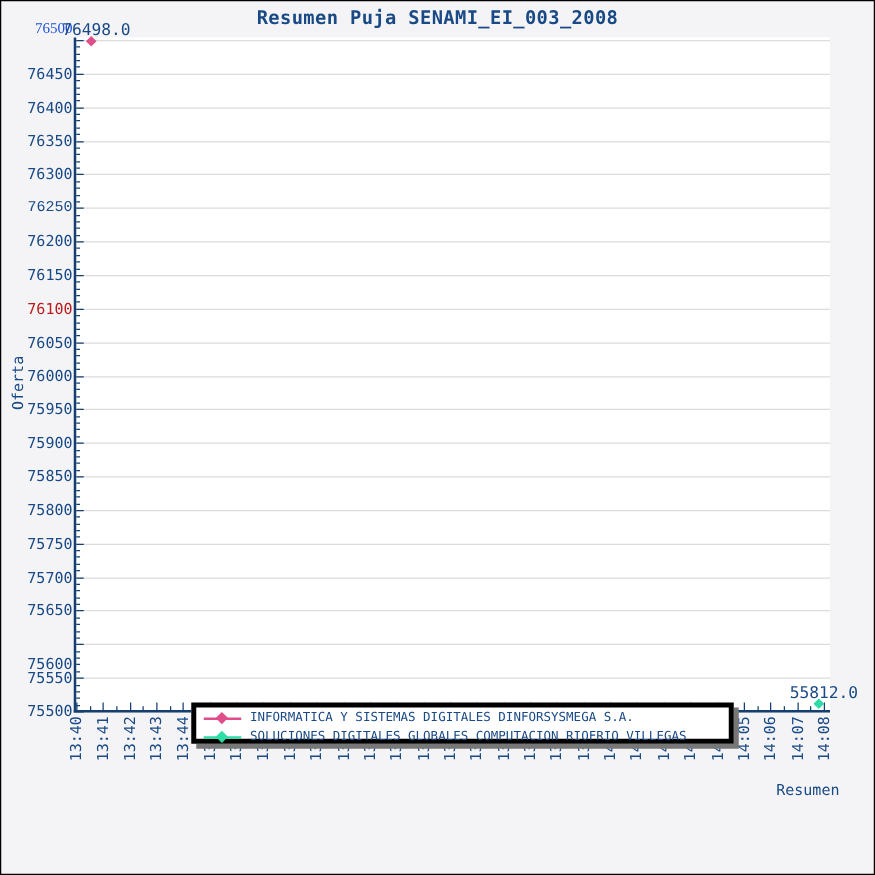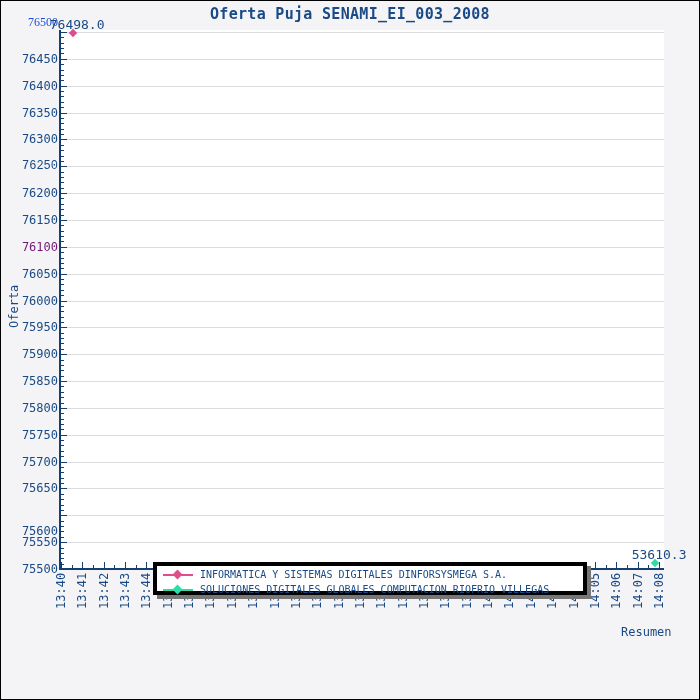--- a/index.html
+++ b/index.html
@@ -39,21 +39,21 @@
   .legend-row { display:flex; align-items:center; height:15px; padding-left:6px; }
   .legend-marker { position:relative; width:30px; height:9px; margin-right:7px; flex:0 0 30px; }
   .legend-line { position:absolute; left:0; top:4px; width:30px; height:2px; }
   .legend-diamond { position:absolute; left:11px; top:1px; width:7px; height:7px; transform:rotate(45deg); }
   .legend-label { font-size:10px; line-height:15px; white-space:nowrap; }
 </style>
 </head>
 <body>
 
 <div class="canvas" id="canvas" style="background: rgb(244, 244, 246);">
-  <div class="title" style="color: rgb(26, 74, 133);">Oferta Puja SENAMI_EI_003_2008</div>
+  <div class="title" style="color: rgb(26, 74, 133);">Resumen Puja SENAMI_EI_003_2008</div>
   <div class="plot-area" style="background: rgb(255, 255, 255);"></div>
   <div class="axis-title-y" style="color: rgb(26, 74, 133);">Oferta</div>
   <div class="axis-title-x" style="color: rgb(26, 74, 133);">Resumen</div>
   <div class="legend" id="legend" style="background: rgb(255, 255, 255); border-color: rgb(0, 0, 0); box-shadow: rgb(119, 119, 119) 4px 4px 0px;">
       <div class="legend-row">
         <div class="legend-marker">
           <div class="legend-line" style="background: rgb(223, 77, 138);"></div>
           <div class="legend-diamond" style="background: rgb(223, 77, 138);"></div>
         </div>
         <div class="legend-label" style="color: rgb(26, 74, 133);">INFORMATICA Y SISTEMAS DIGITALES DINFORSYSMEGA S.A.</div>
@@ -99,21 +99,21 @@
     <div class="y-tick-label" style="top: 104.55px; color: rgb(26, 74, 133);">76350</div>
     <div class="tick" style="left: 60px; top: 138.4px; width: 6px; height: 1px; background: rgb(21, 63, 112);"></div>
     <div class="y-tick-label" style="top: 131.4px; color: rgb(26, 74, 133);">76300</div>
     <div class="tick" style="left: 60px; top: 165.25px; width: 6px; height: 1px; background: rgb(21, 63, 112);"></div>
     <div class="y-tick-label" style="top: 158.25px; color: rgb(26, 74, 133); font-family: Liberation Mono, monospace;">76250</div>
     <div class="tick" style="left: 60px; top: 192.1px; width: 6px; height: 1px; background: rgb(21, 63, 112);"></div>
     <div class="y-tick-label" style="top: 185.1px; color: rgb(26, 74, 133);">76200</div>
     <div class="tick" style="left: 60px; top: 218.95px; width: 6px; height: 1px; background: rgb(21, 63, 112);"></div>
     <div class="y-tick-label" style="top: 211.95px; color: rgb(26, 74, 133);">76150</div>
     <div class="tick" style="left: 60px; top: 245.8px; width: 6px; height: 1px; background: rgb(21, 63, 112);"></div>
-    <div class="y-tick-label" style="top: 238.8px; color: #701a75;">76100</div>
+    <div class="y-tick-label" style="top: 238.8px; color: #b91c1c;">76100</div>
     <div class="tick" style="left: 60px; top: 272.65px; width: 6px; height: 1px; background: rgb(21, 63, 112);"></div>
     <div class="y-tick-label" style="top: 265.65px; color: rgb(26, 74, 133);">76050</div>
     <div class="tick" style="left: 60px; top: 299.5px; width: 6px; height: 1px; background: rgb(21, 63, 112);"></div>
     <div class="y-tick-label" style="top: 292.5px; color: rgb(26, 74, 133);">76000</div>
     <div class="tick" style="left: 60px; top: 326.35px; width: 6px; height: 1px; background: rgb(21, 63, 112);"></div>
     <div class="y-tick-label" style="top: 319.35px; color: rgb(26, 74, 133);">75950</div>
     <div class="tick" style="left: 60px; top: 353.2px; width: 6px; height: 1px; background: rgb(21, 63, 112);"></div>
     <div class="y-tick-label" style="top: 346.2px; color: rgb(26, 74, 133);">75900</div>
     <div class="tick" style="left: 60px; top: 380.05px; width: 6px; height: 1px; background: rgb(21, 63, 112);"></div>
     <div class="y-tick-label" style="top: 373.05px; color: rgb(26, 74, 133);">75850</div>
@@ -293,14 +293,14 @@
     <div class="tick" style="left: 519.176px; top: 564px; width: 1px; height: 3px; background: rgb(21, 63, 112);"></div>
     <div class="tick" style="left: 540.533px; top: 564px; width: 1px; height: 3px; background: rgb(21, 63, 112);"></div>
     <div class="tick" style="left: 561.889px; top: 564px; width: 1px; height: 3px; background: rgb(21, 63, 112);"></div>
     <div class="tick" style="left: 583.246px; top: 564px; width: 1px; height: 3px; background: rgb(21, 63, 112);"></div>
     <div class="tick" style="left: 604.603px; top: 564px; width: 1px; height: 3px; background: rgb(21, 63, 112);"></div>
     <div class="tick" style="left: 625.961px; top: 564px; width: 1px; height: 3px; background: rgb(21, 63, 112);"></div>
     <div class="tick" style="left: 647.317px; top: 564px; width: 1px; height: 3px; background: rgb(21, 63, 112);"></div>
     <div class="point-diamond" style="left: 68.7464px; top: 29.074px; background: rgb(223, 77, 138);"></div>
     <div class="point-annotation" style="left: 48.7463px; top: 16.074px; color: rgb(26, 74, 133);">76498.0</div>
     <div class="point-diamond" style="left: 650.725px; top: 558.824px; background: rgb(46, 220, 166);"></div>
-    <div class="point-annotation" style="left: 630.725px; top: 545.824px; color: rgb(26, 74, 133);">53610.3</div>
+    <div class="point-annotation" style="left: 630.725px; top: 545.824px; color: rgb(26, 74, 133);">55812.0</div>
   </div>
 
 </body></html>

